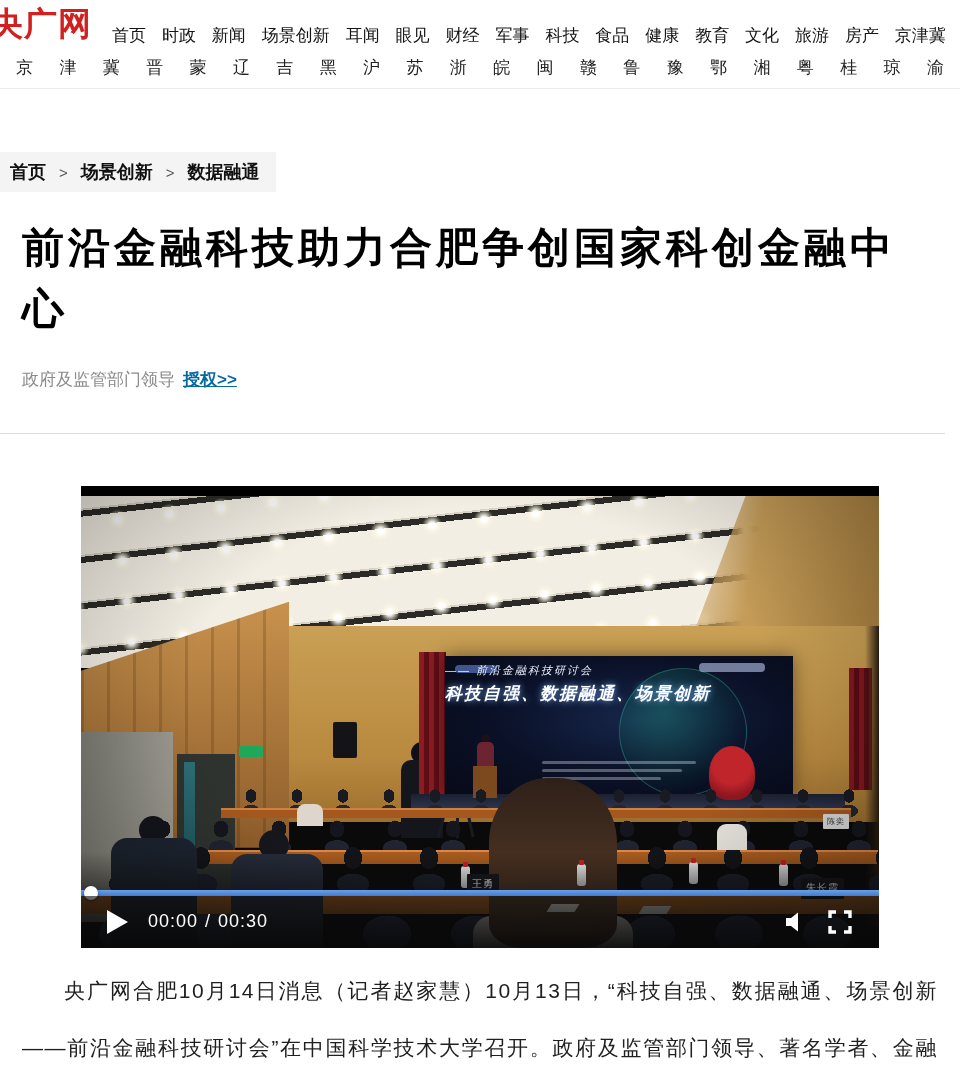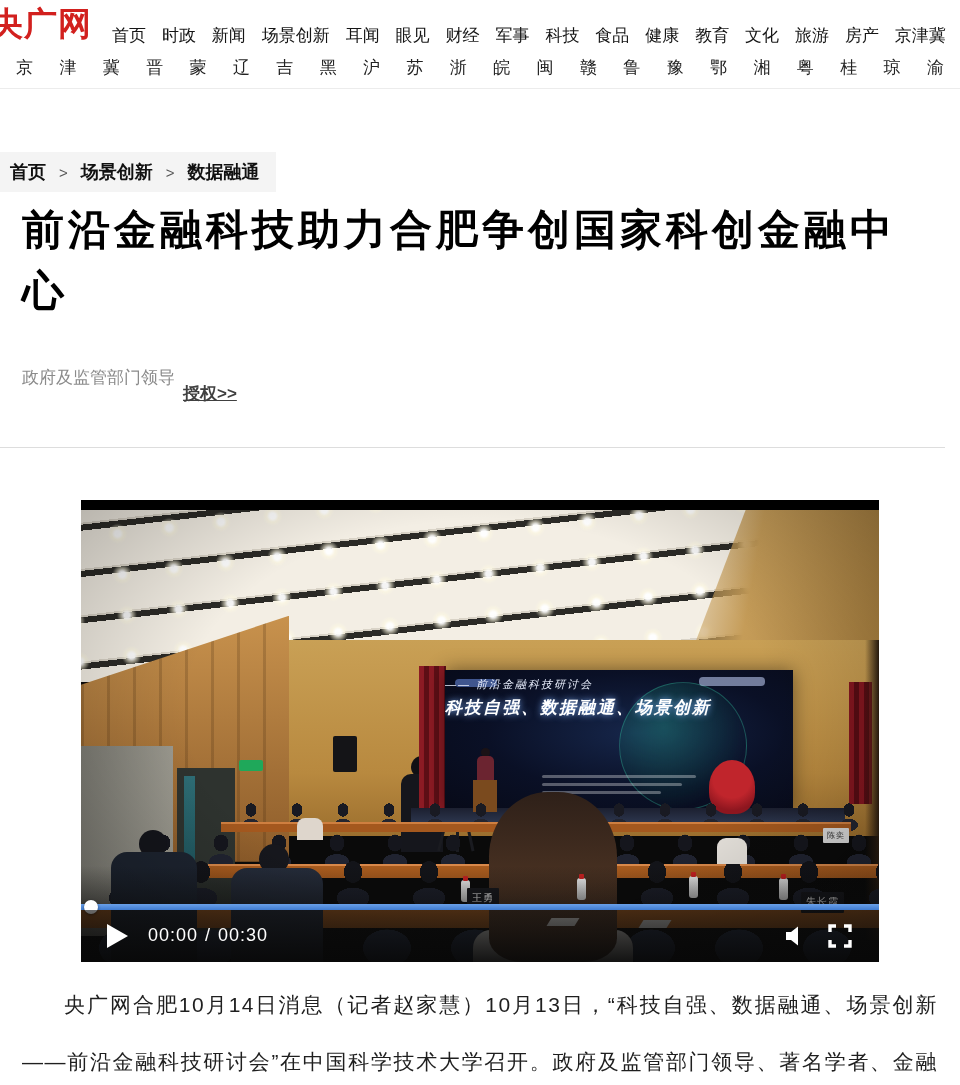--- a/index.html
+++ b/index.html
@@ -19,27 +19,27 @@
   .regions span { cursor:pointer; }
 
   
   .crumbwrap { margin-top:63px; padding-left:0; }
   .breadcrumb { display:inline-block; background:#f4f4f4; padding:8px 16px 8px 10px;
     font-size:18px; font-weight:bold; color:#111; }
   .breadcrumb .sep { font-weight:normal; color:#555; margin:0 8px; font-size:15px; }
 
   
   .article { padding:0 22px; }
-  .title { margin-top:8px; font-size:42px; font-weight:bold; color:#000;
+  .title { margin-top:26px; font-size:42px; font-weight:bold; color:#000;
     letter-spacing:4px; line-height:1.45; }
   .meta { display:flex; justify-content:space-between; align-items:center;
     margin-top:28px; font-size:17px; color:#8b8b8b; }
   .meta-left span { margin-right:14px; }
   .meta-right { display:flex; align-items:center; gap:8px; }
-  .license { color:#404040; text-decoration:underline; font-weight:bold; cursor:pointer;margin-top:32px; }
+  .license { color:#0369a1; text-decoration:underline; font-weight:bold; cursor:pointer; }
   .rule { border:none; border-top:1px solid #ddd; margin:42px 15px 0 0; }
 
   
   .video { position:relative; width:798px; height:462px; margin:52px auto 0;
     background:#0a0a0a; overflow:hidden; }
   .scene { position:absolute; inset:0; }
   .scene div { position:absolute; }
   .lbx { top:0; left:0; right:0; height:10px; background:#000; }
 
   .ceiling { top:10px; left:0; right:0; height:172px; overflow:hidden; background:#ece6da; }

